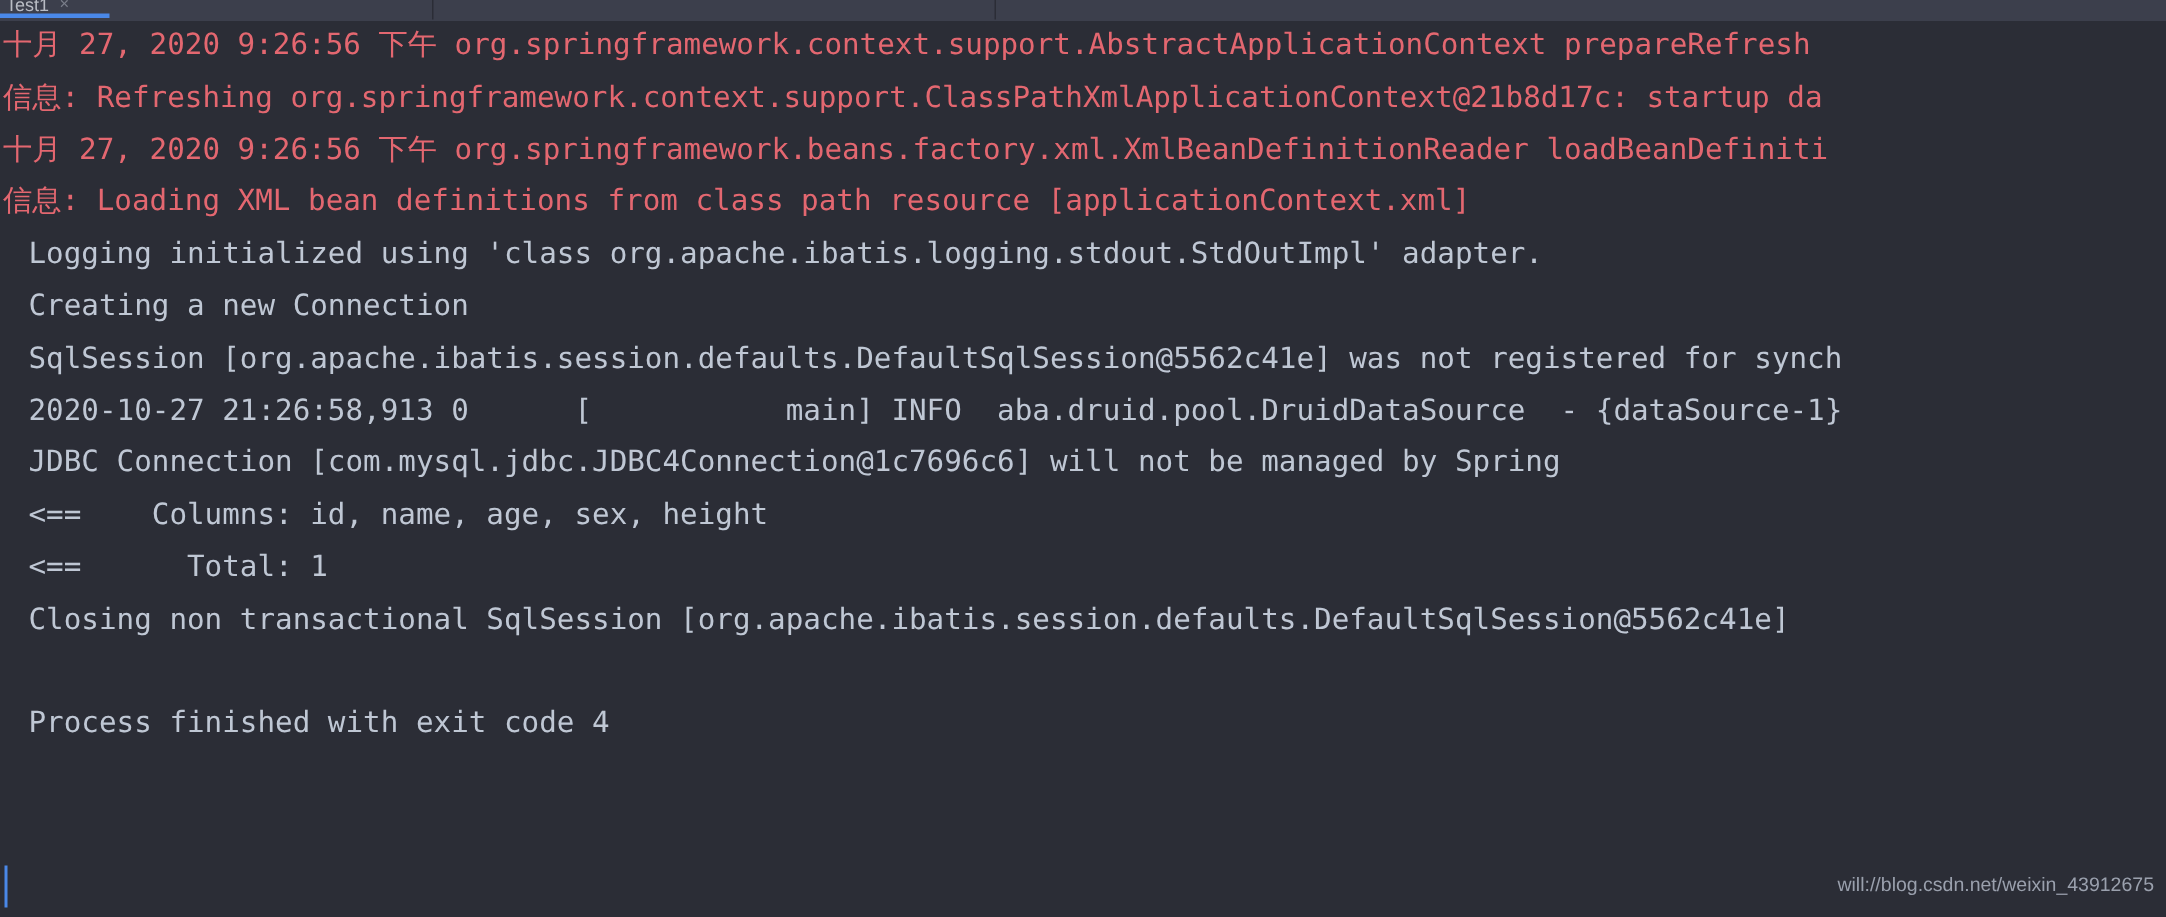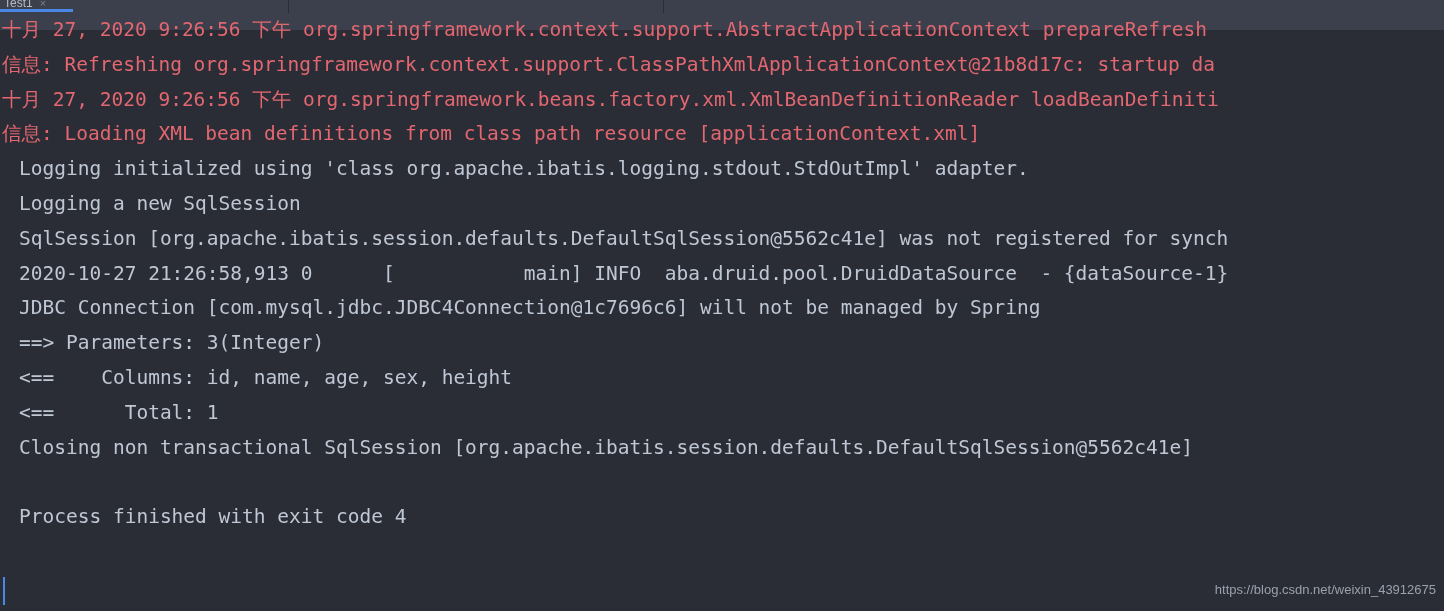--- a/index.html
+++ b/index.html
@@ -12,21 +12,21 @@
     height: 611px;
     overflow: hidden;
     font-family: "DejaVu Sans Mono", monospace;
   }
 
   
   #tabbar {
     position: absolute;
     left: 0; top: 0;
     width: 1444px;
-    height: 30px;
+    height: 14px;
     background: #3c3f4c;
     overflow: hidden;
   }
   .tab {
     position: absolute;
     left: 0; top: -6px;
     height: 19px;
     padding: 0 6px 0 4px;
     display: flex;
     align-items: center;
@@ -121,27 +121,26 @@
   <div class="tabbar-divider" id="div-b"></div>
 </div>
 
 <div id="console">
 
 <div class="logline c-err">十月 27, 2020 9:26:56 下午 org.springframework.context.support.AbstractApplicationContext prepareRefresh</div>
     <div class="logline c-err">信息: Refreshing org.springframework.context.support.ClassPathXmlApplicationContext@21b8d17c: startup da</div>
     <div class="logline c-err">十月 27, 2020 9:26:56 下午 org.springframework.beans.factory.xml.XmlBeanDefinitionReader loadBeanDefiniti</div>
     <div class="logline c-err">信息: Loading XML bean definitions from class path resource [applicationContext.xml]</div>
     <div class="logline c-out">Logging initialized using 'class org.apache.ibatis.logging.stdout.StdOutImpl' adapter.</div>
-    <div class="logline c-out">Logging a new SqlSession</div>
+    <div class="logline c-out">Creating a new Connection</div>
     <div class="logline c-out">SqlSession [org.apache.ibatis.session.defaults.DefaultSqlSession@5562c41e] was not registered for synch</div>
     <div class="logline c-out">2020-10-27 21:26:58,913 0      [           main] INFO  aba.druid.pool.DruidDataSource  - {dataSource-1}</div>
     <div class="logline c-out">JDBC Connection [com.mysql.jdbc.JDBC4Connection@1c7696c6] will not be managed by Spring</div>
-    <div class="logline c-out">==&gt; Parameters: 3(Integer)</div>
     <div class="logline c-out">&lt;==    Columns: id, name, age, sex, height</div>
     <div class="logline c-out">&lt;==      Total: 1</div>
     <div class="logline c-out">Closing non transactional SqlSession [org.apache.ibatis.session.defaults.DefaultSqlSession@5562c41e]</div>
     <div class="logline c-blank"> </div>
     <div class="logline c-out">Process finished with exit code 4</div>
   </div>
 
 <div id="caret"></div>
 
-<div id="watermark">https://blog.csdn.net/weixin_43912675</div>
+<div id="watermark">will://blog.csdn.net/weixin_43912675</div>
 
 </body></html>

